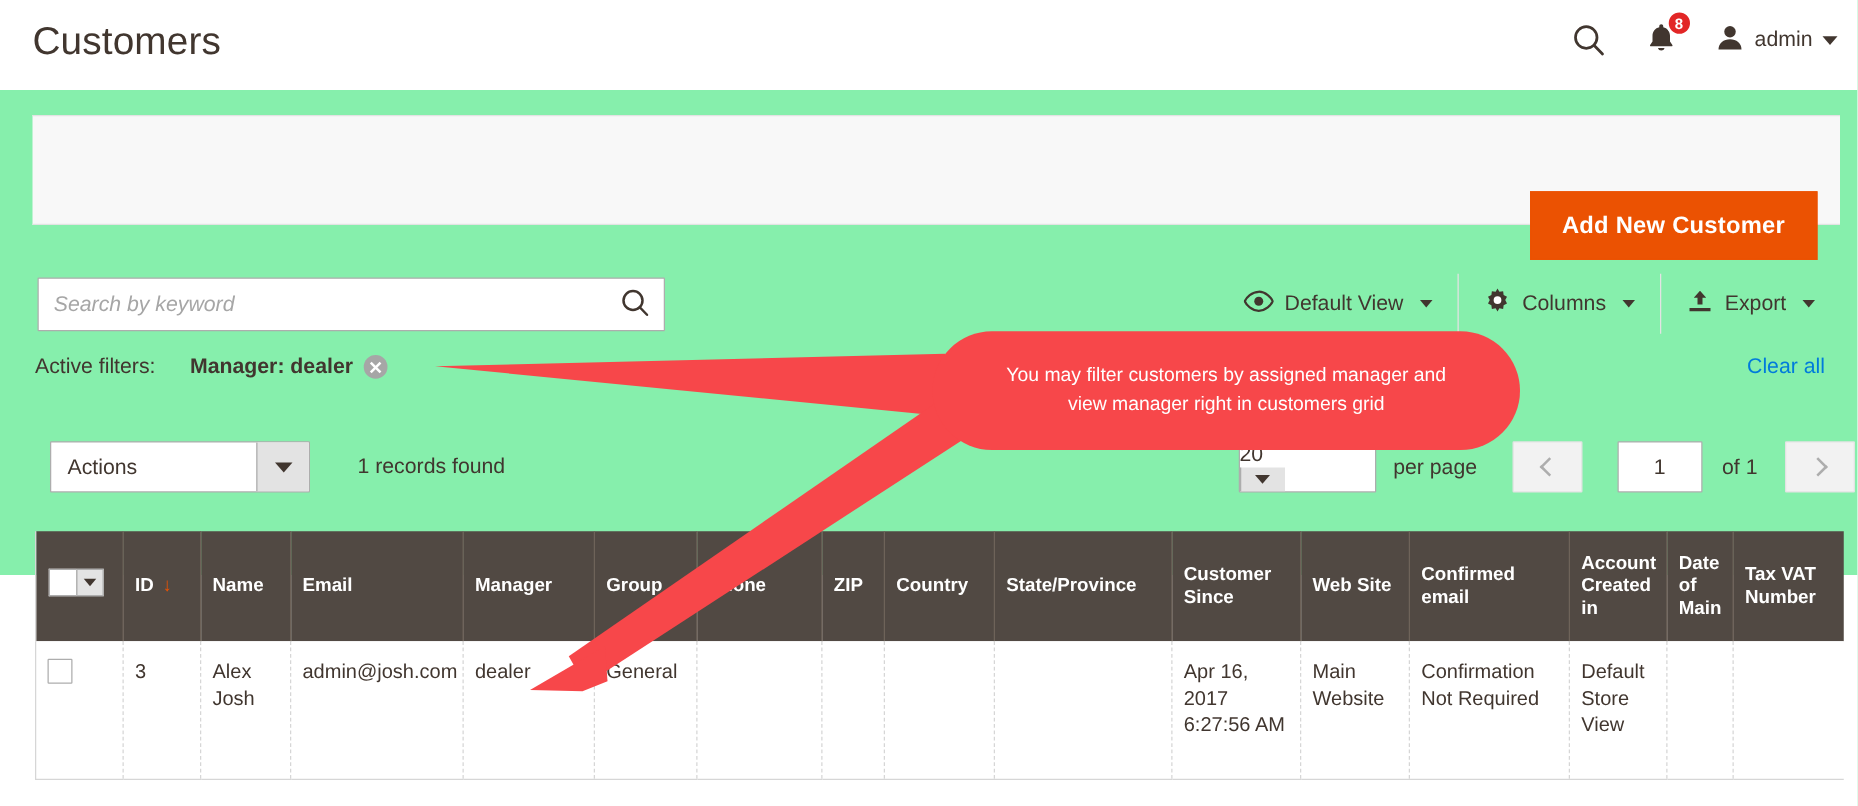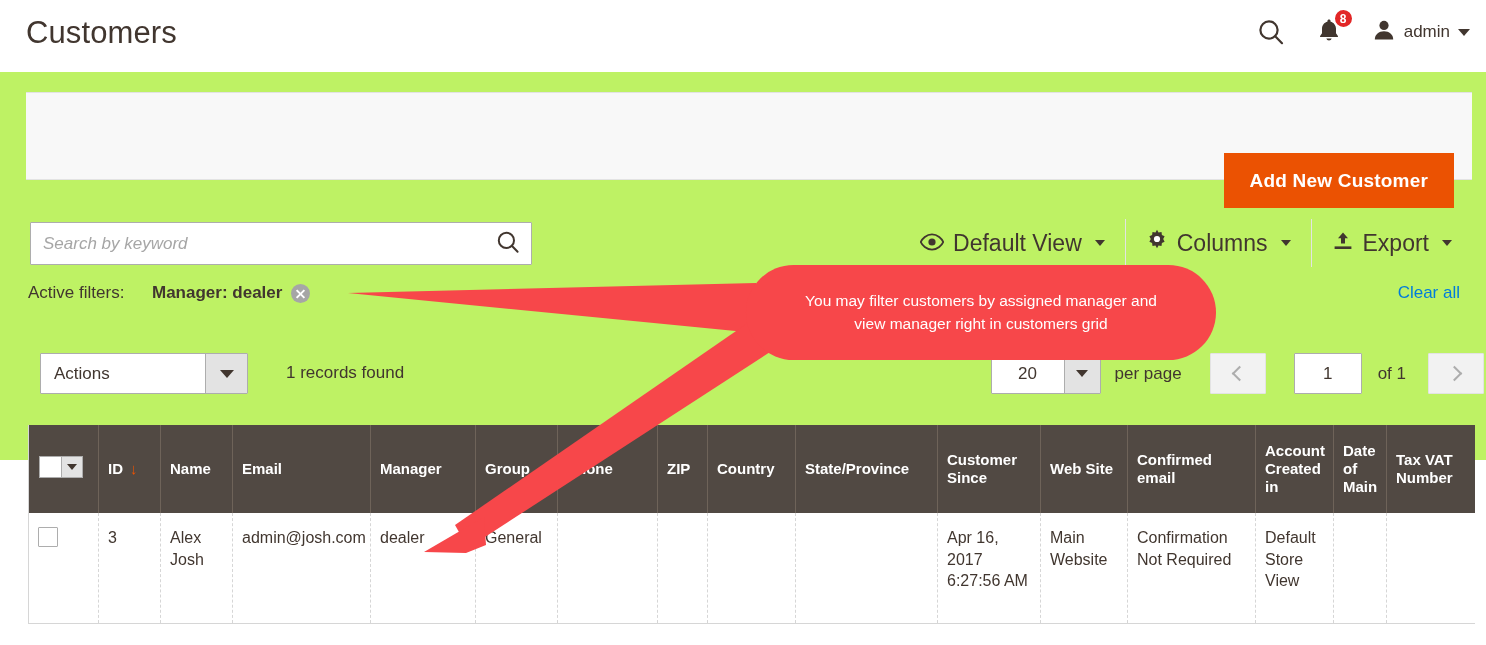--- a/index.html
+++ b/index.html
@@ -4,21 +4,21 @@
 <style>
   * { box-sizing: border-box; }
   html, body {
     margin: 0; padding: 0;
     width: 1486px; height: 645px;
     background: #ffffff;
     font-family: "Liberation Sans", sans-serif;
     color: #41362f;
     overflow: hidden;
   }
-  #page { position: relative; width: 1486px; height: 460px; background:#bef264;padding-left:21px; }
+  #page { position: relative; width: 1486px; height: 460px; background:#86efac;padding-left:21px; }
 
   
   .page-header {
     position: absolute; left: 0; top: 0; width: 1486px; height: 72px;
     background: #fff;
   }
   .page-title {
     position: absolute; left: 26px; top: 12px;
     font-size: 31px; font-weight: 400; color: #41362f;
     letter-spacing: .1px; line-height: 42px;
@@ -88,21 +88,21 @@
     display: flex; align-items: center; justify-content: center;
   }
 
   .tb-right {
     position: absolute; right: 14px; top: 4px;
     display: flex; align-items: stretch; height: 48px;
   }
   .tb-item {
     display: flex; align-items: center; gap: 9px;
     padding: 0 20px; cursor: pointer;
-    font-size: 23px; color: #41362f;
+    font-size: 17px; color: #41362f;
     border-left: 1px solid #e3e3e3;
   }
   .tb-item.first { border-left: 0; }
   .tb-filters {
     display: flex; align-items: center; gap: 10px;
     background: #e3e3e3; border: 1px solid #d1d1d1; border-radius: 1px;
     padding: 0 20px; margin-right: 22px; cursor: pointer;
     font-size: 17px; color: #41362f;
   }
   .sm-caret {
@@ -145,21 +145,21 @@
   .actions-arrow {
     width: 42px; height: 39px; background: #e3e3e3;
     border-left: 1px solid #adadad;
     display: flex; align-items: center; justify-content: center;
   }
   .records-found { position: absolute; left: 274px; top: 10px; font-size: 17px; color: #41362f; }
 
   .paging { position: absolute; right: 14px; top: 0; display: flex; align-items: center; }
   .perpage-select {
     width: 110px; height: 41px; border: 1px solid #adadad; background: #fff;
-    display: flex; align-items: center; border-radius: 1px;
+    display: flex; align-items: flex-start; border-radius: 1px; flex-direction: column;
   }
   .perpage-val { flex: 1; text-align: center; font-size: 17px; color: #41362f; }
   .perpage-arrow {
     width: 36px; height: 39px; background: #e3e3e3; border-left: 1px solid #adadad;
     display: flex; align-items: center; justify-content: center;
   }
   .perpage-label { margin-left: 14px; font-size: 17px; color: #41362f; }
   .pg-btn {
     width: 56px; height: 41px; background: #f2f2f2; border: 1px solid #e3e3e3;
     display: flex; align-items: center; justify-content: center; cursor: pointer;

